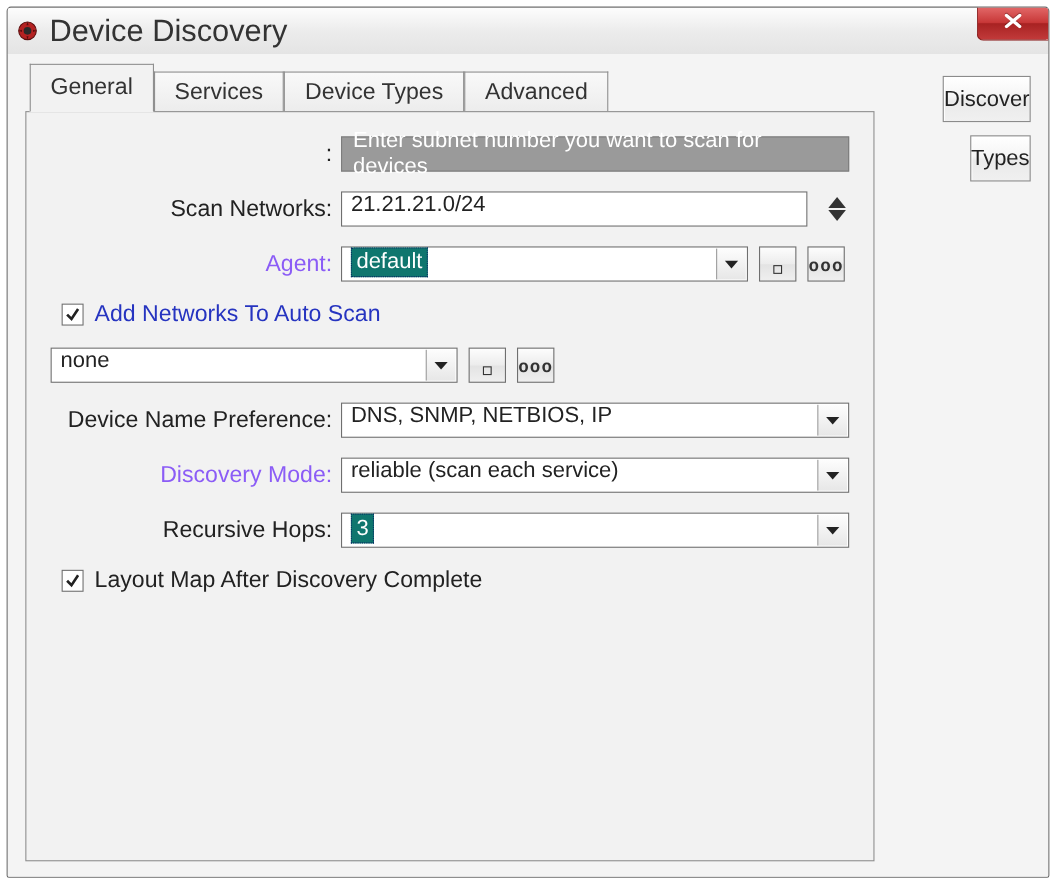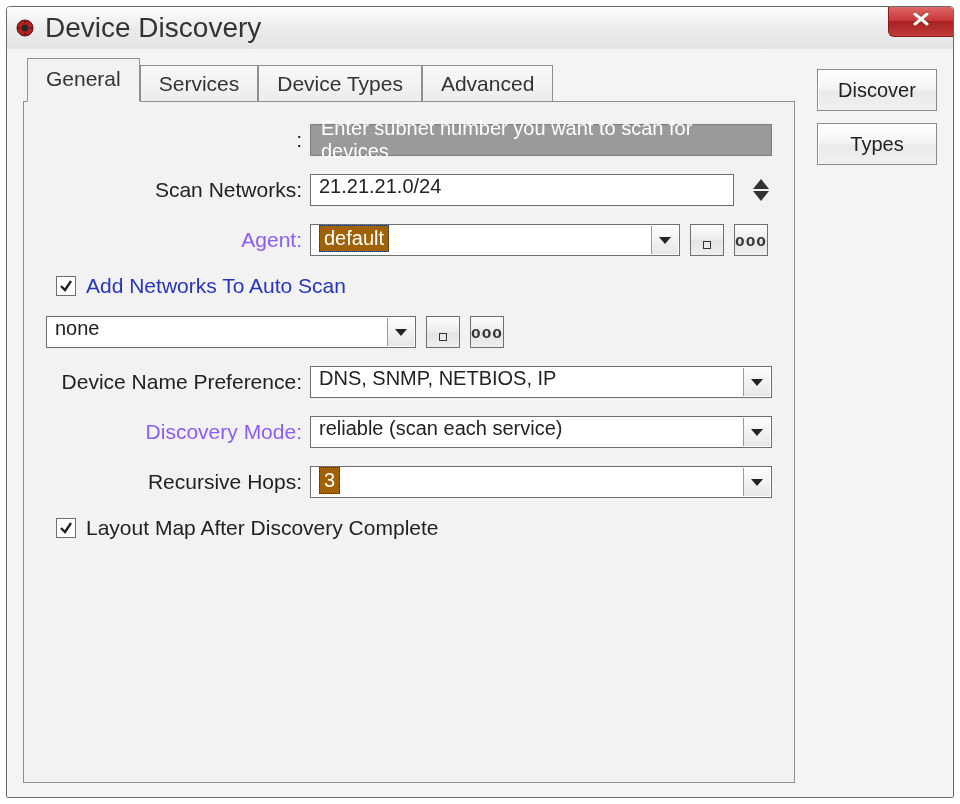--- a/index.html
+++ b/index.html
@@ -73,20 +73,21 @@
   .left-col {
     flex: 1;
     position: relative;
   }
   .right-col {
     width: 120px;
     display: flex;
     flex-direction: column;
     gap: 12px;
     padding-top: 6px;
+    align-items: flex-end;
   }
 
   .side-btn {
     height: 40px;
     border: 1px solid #8b8b8b;
     background: linear-gradient(#ffffff, #f5f5f5 45%, #eaeaea 55%, #f0f0f0);
     font-size: 20px;
     color: #222;
     display: flex;
     align-items: center;
@@ -198,21 +199,21 @@
   .tri.dn { border-top: 10px solid #333; }
 
   .combo {
     flex: 1;
     padding-right: 30px;
   }
   .combo.sel {
     background: #fff;
   }
   .combo .sel-highlight {
-    background: #a16207;
+    background: #0f766e;
     color: #fff;
     padding: 1px 4px;
     border: 1px dotted #0b2e66;
   }
   .combo .dd-btn {
     position: absolute;
     right: 1px; top: 1px; bottom: 1px;
     width: 26px;
     border-left: 1px solid #9a9a9a;
     background: linear-gradient(#fdfdfd, #e7e7e7);

